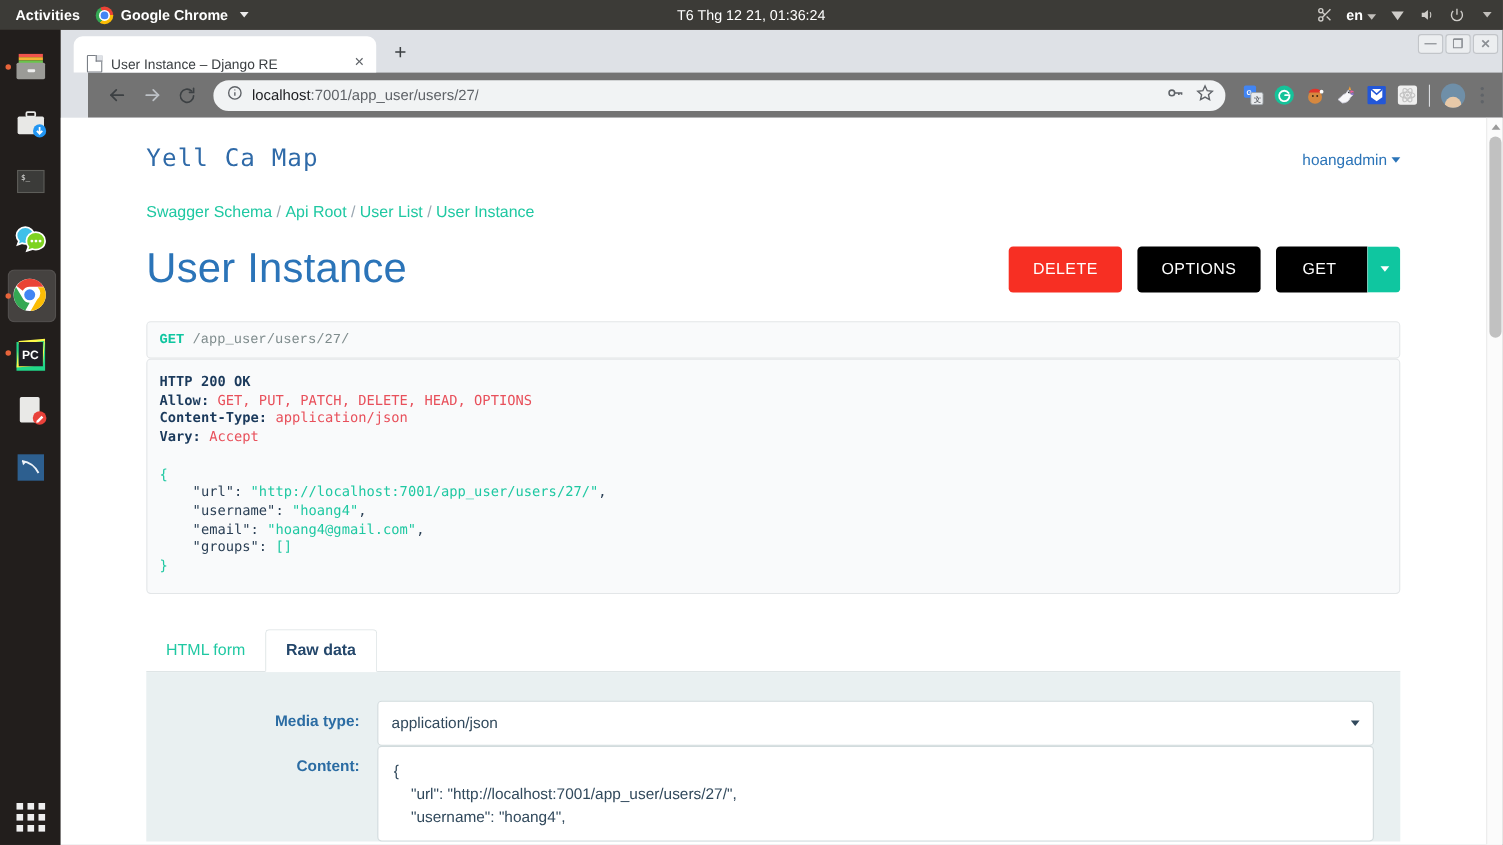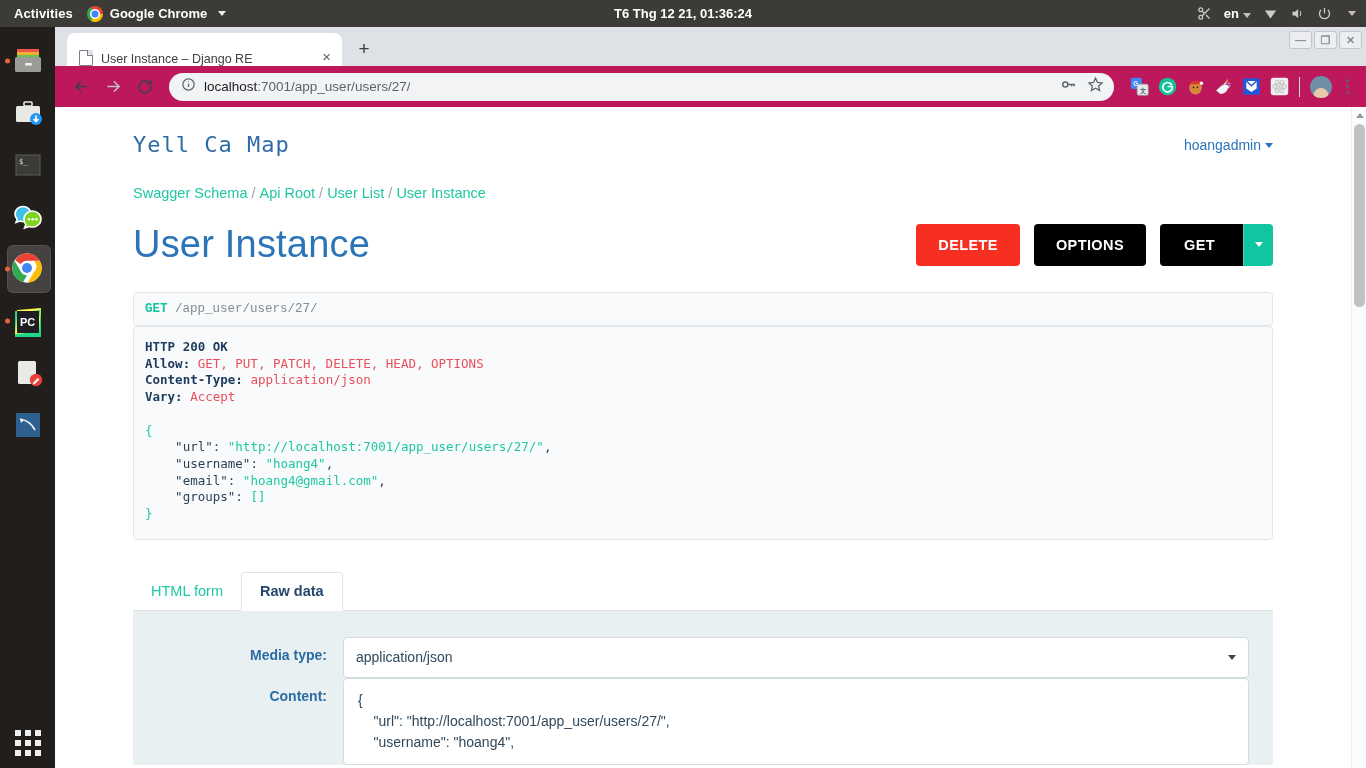--- a/index.html
+++ b/index.html
@@ -25,21 +25,21 @@
     background:
       conic-gradient(from -30deg, #ea4335 0deg 120deg, #fbbc05 120deg 240deg, #34a853 240deg 360deg);
     position: relative; display: inline-block;
   }
   .chrome-dot::after{
     content:""; position:absolute; left:50%; top:50%;
     width:7px;height:7px;border-radius:50%;background:#4285f4;
     transform:translate(-50%,-50%); box-shadow:0 0 0 1.5px #fff;
   }
   .caret { display:inline-block; width:0;height:0;border-left:4px solid transparent;border-right:4px solid transparent;border-top:5px solid #ffffff; margin-left:4px; opacity:.9;}
-  .topbar .clock { position:absolute; left:0; right:0; text-align:center; pointer-events:none; font-weight:bold;}
+  .topbar .clock { position:absolute; left:0; right:0; text-align:center; pointer-events:none; font-weight:normal;}
   .topbar .tray { position:absolute; right:10px; display:flex; align-items:center; gap:12px; font-weight:bold;}
   .tray svg { display:block; }
 
   
   .dock {
     position: absolute; top: 27px; left: 0; width: 55px; height: 741px;
     background: rgba(32,28,26,.80);
     display: flex; flex-direction: column; align-items: center;
     padding-top: 8px; z-index: 40;
   }
@@ -64,21 +64,21 @@
   }
   .tab .favicon { width:14px;height:16px;border:1.4px solid #7a7f86; border-radius:1px; position:relative; flex:0 0 auto;}
   .tab .favicon::after{content:"";position:absolute;right:-1px;top:-1px;width:5px;height:5px;background:#dee1e6;border-left:1.4px solid #7a7f86;border-bottom:1.4px solid #7a7f86;}
   .tab .title { font-size:12.5px; color:#3c4043; white-space:nowrap; overflow:hidden; flex:1; -webkit-mask-image:linear-gradient(to right,#000 84%,transparent 100%); mask-image:linear-gradient(to right,#000 84%,transparent 100%);}
   .tab .x { font-size:15px; color:#5f6368; line-height:1; padding:2px 3px; cursor:default;}
   .newtab { width:28px;height:28px; margin:0 0 3px 8px; display:flex;align-items:center;justify-content:center; color:#3c4043; font-size:19px; }
   .wctrl { position:absolute; right:4px; top:4px; display:flex; gap:2px; }
   .wctrl b { display:block; width:23px;height:18px;border:1px solid #c2c5c9;border-radius:3px;background:#eceef0; position:relative;}
   .wctrl b i{ position:absolute; inset:0; display:flex;align-items:center;justify-content:center; font-style:normal; font-size:11px; color:#8b8f94;}
 
-  .toolbar { height:41px; background:#be185d; display:flex; align-items:center; padding:0 8px 0 12px; gap:4px;}
+  .toolbar { height:41px; background:#737373; display:flex; align-items:center; padding:0 8px 0 12px; gap:4px;margin-left:25px;}
   .tb-ico { width:28px;height:28px; display:flex;align-items:center;justify-content:center; color:#5f6368; flex:0 0 auto;}
   .omnibox {
     flex:1; height:28px; background:#f1f3f4; border-radius:14px; display:flex; align-items:center;
     padding:0 6px 0 12px; margin:0 6px; gap:8px; position:relative;
   }
   .omnibox .url { font-size:13.5px; color:#5f6368; white-space:nowrap; overflow:hidden;}
   .omnibox .url b { color:#202124; font-weight:normal;}
   .omnibox .right-ic { margin-left:auto; display:flex; align-items:center; gap:10px; padding-right:4px;}
   .ext-row { display:flex; align-items:center; gap:9px; padding-left:6px;}
   .ext { width:19px;height:19px;border-radius:3px; flex:0 0 auto; position:relative;}
@@ -103,21 +103,21 @@
   .user-menu { font-size:14px; color:#2b74b8; }
   .user-menu .c{display:inline-block;width:0;height:0;border-left:4px solid transparent;border-right:4px solid transparent;border-top:5px solid #2b74b8;margin-left:4px;vertical-align:middle;}
 
   .breadcrumb { padding-top:28px; font-size:14.5px; color:#7a8a99;}
   .breadcrumb a { color:#1fc8a2; text-decoration:none;}
   .breadcrumb .sep { color:#9aa7b1; padding:0 4px;}
 
   .title-row { display:flex; align-items:center; justify-content:space-between; margin-top:22px;}
   h1.page-title { font-size:38px; font-weight:300; color:#2b74b8; letter-spacing:.2px;}
   .btns { display:flex; gap:14px;}
-  .btn { border:none; border-radius:4px; color:#fff; font-size:14.5px; font-weight:bold; letter-spacing:.4px; height:42px; padding:0 22px; display:flex;align-items:center;justify-content:center; cursor:pointer;}
+  .btn { border:none; border-radius:4px; color:#fff; font-size:14.5px; font-weight:normal; letter-spacing:.4px; height:42px; padding:0 22px; display:flex;align-items:center;justify-content:center; cursor:pointer;}
   .btn.red { background:#f72f23; }
   .btn.green { background:#000000; }
   .btn-split { display:flex; }
   .btn-split .main { border-radius:4px 0 0 4px; padding:0 28px 0 24px;}
   .btn-split .tog { background:#0fc6a0; border-radius:0 4px 4px 0; width:30px; height:42px; display:flex;align-items:center;justify-content:center; border-left:1px solid rgba(255,255,255,.25); cursor:pointer;}
   .btn-split .tog::after{content:"";width:0;height:0;border-left:4px solid transparent;border-right:4px solid transparent;border-top:5px solid #fff;}
 
   .req-box { margin-top:26px; border:1px solid #e3e6e8; border-radius:4px; background:#f9fafb; padding:9px 11px; font-family:Liberation Mono, monospace; font-size:12.5px;}
   .req-box .m { color:#0fc6a0; font-weight:bold;}
   .req-box .p { color:#7f8c8d;}

